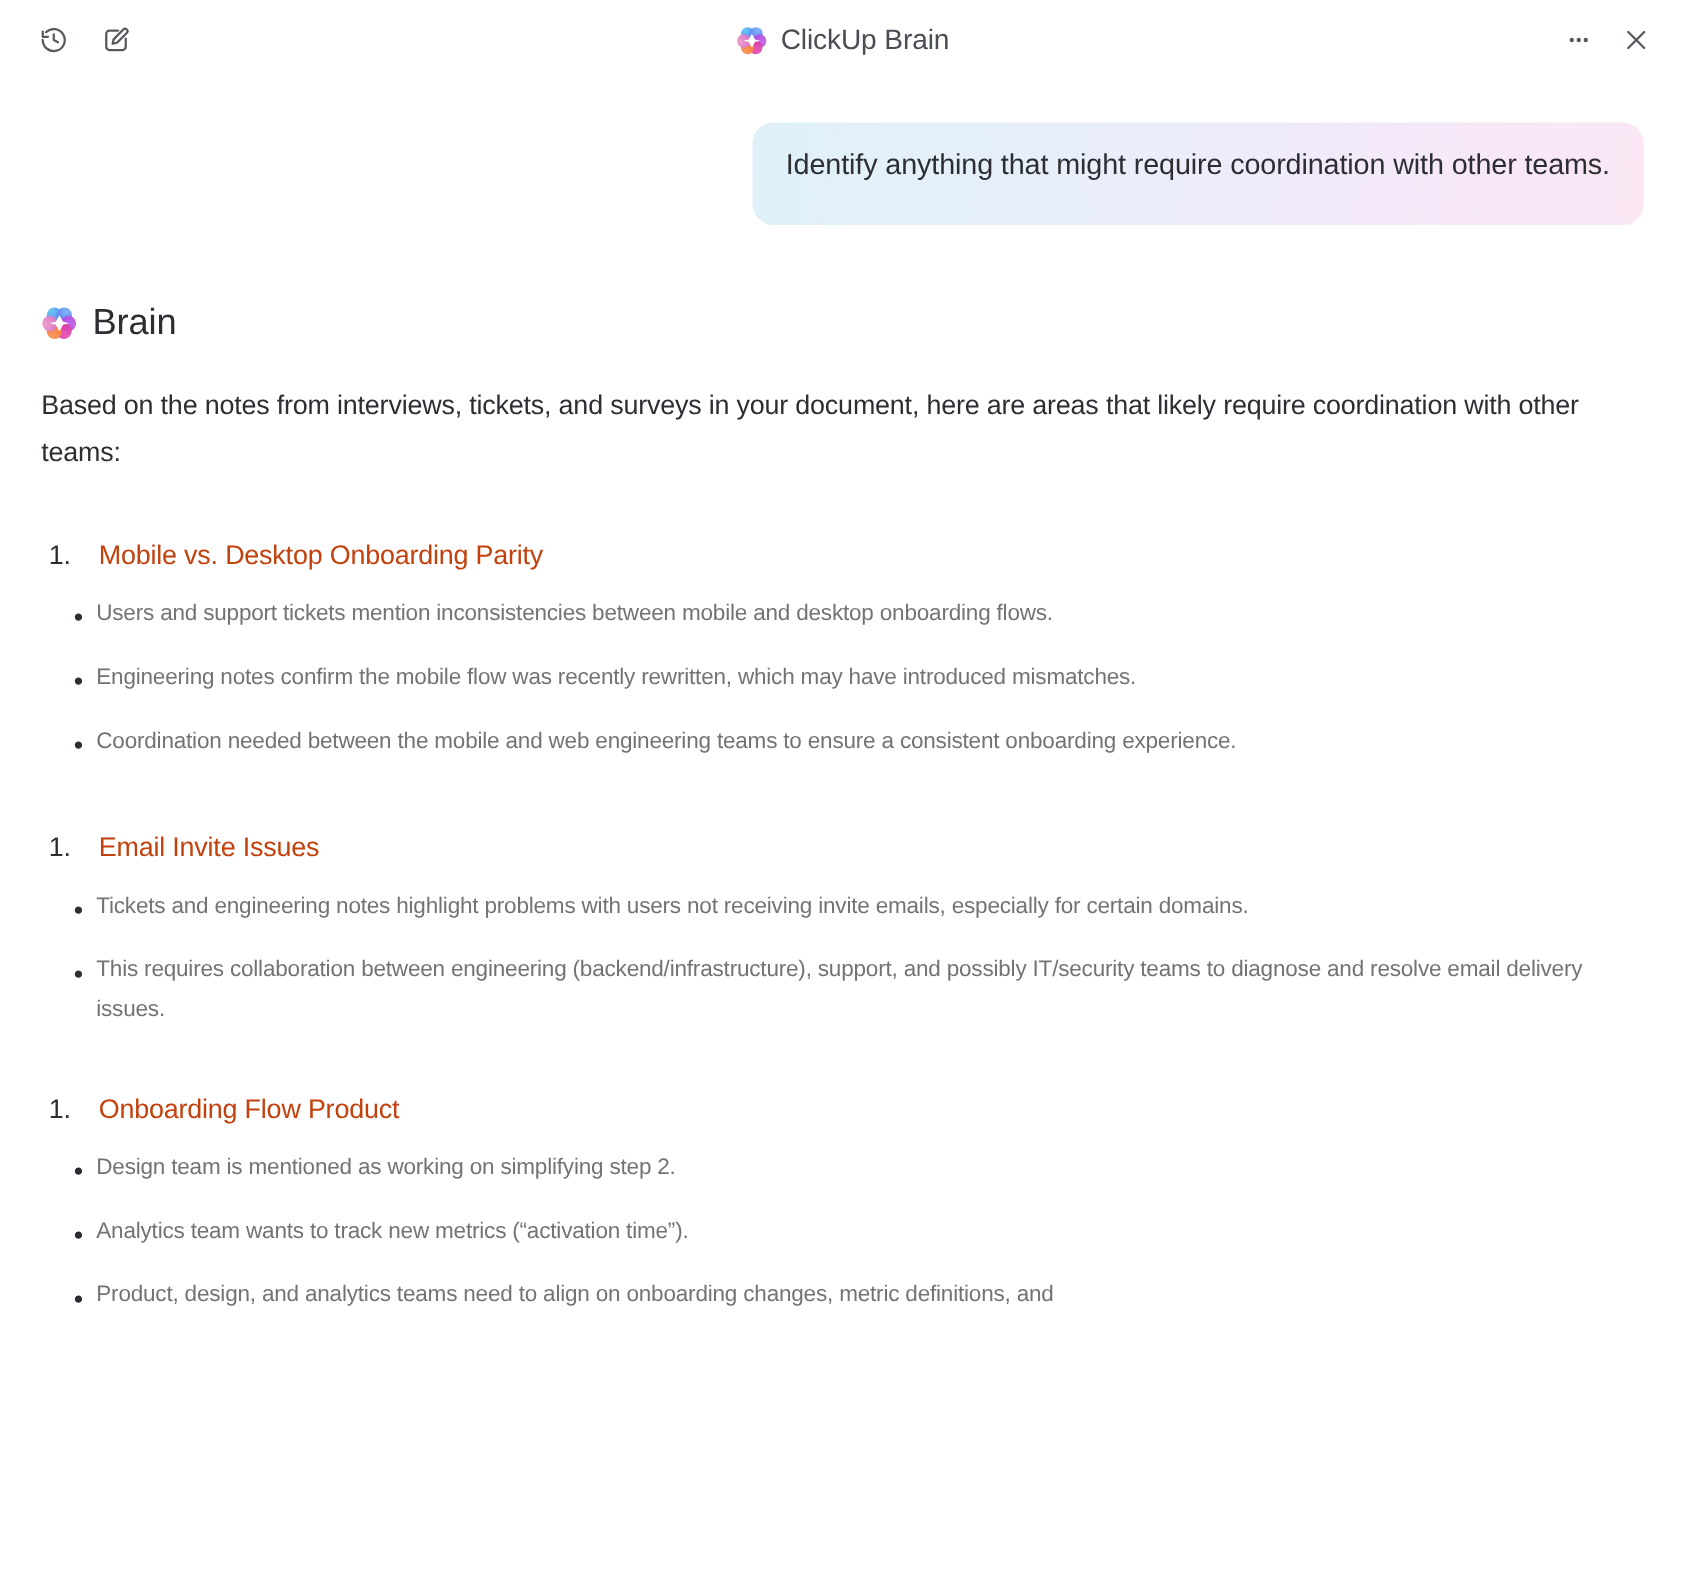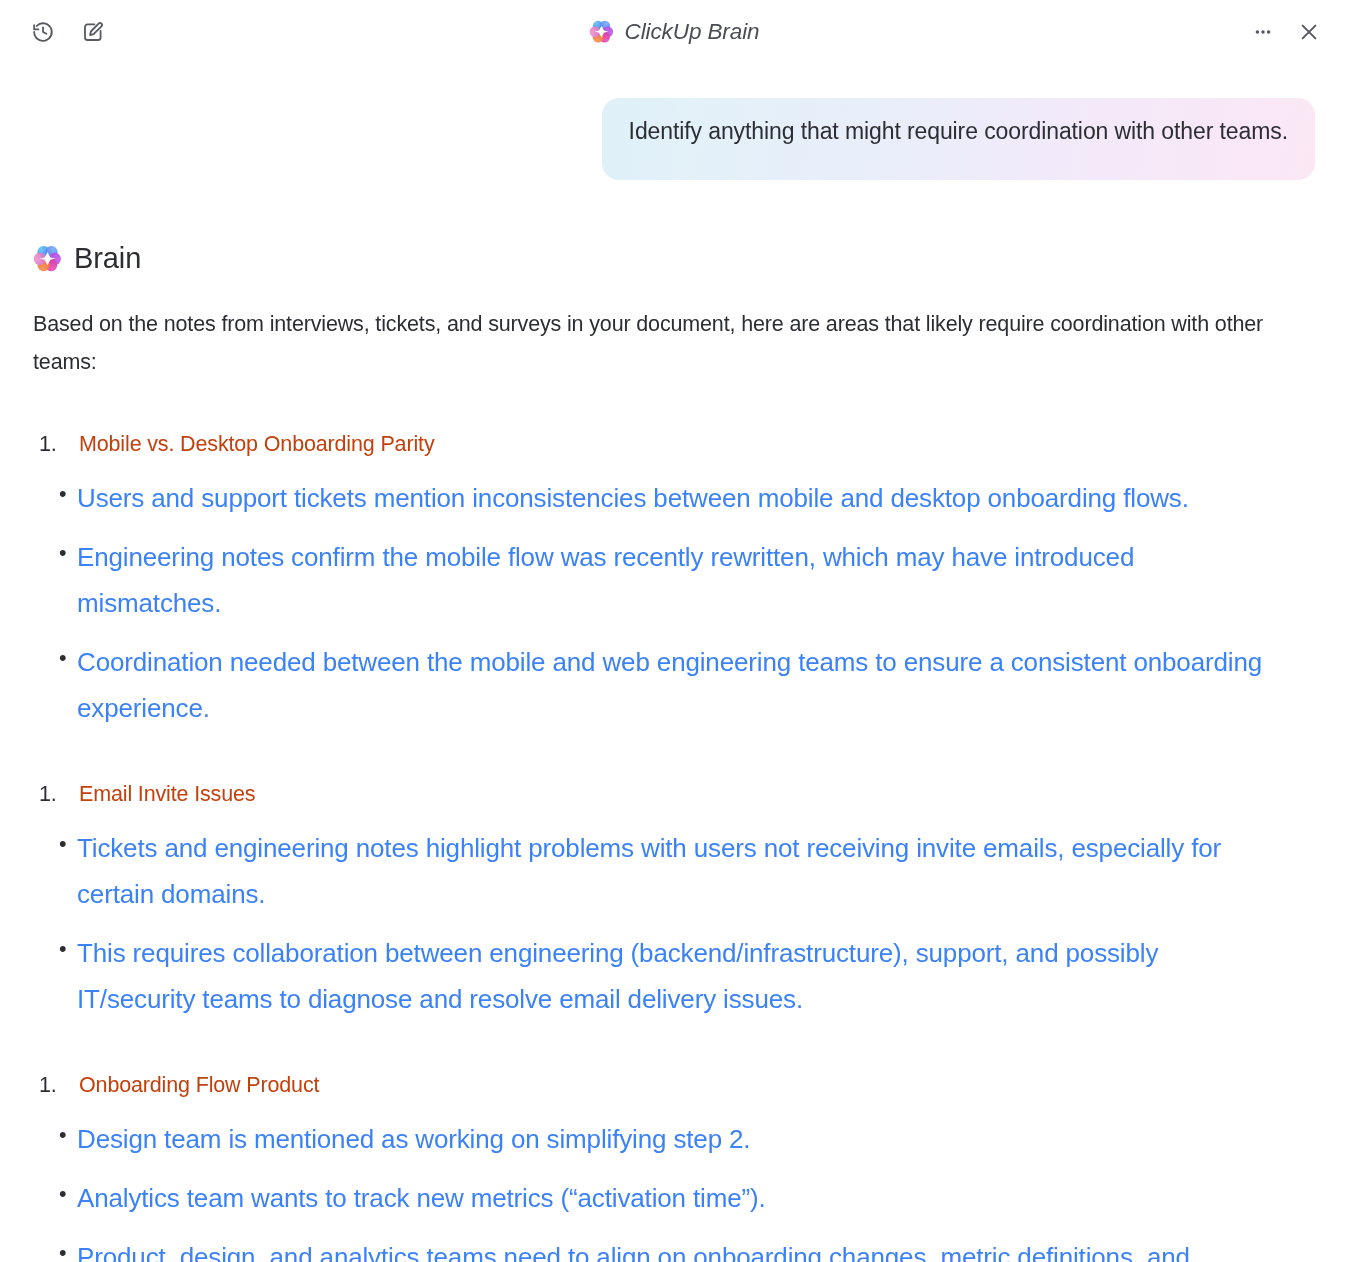--- a/index.html
+++ b/index.html
@@ -52,24 +52,23 @@
     position: absolute;
     left: 0; right: 0;
     top: 0; bottom: 0;
     display: flex;
     align-items: center;
     justify-content: center;
     pointer-events: none;
   }
   .title-wrap {
     display: flex;
-    align-items: flex-start;
+    align-items: flex-end;
     gap: 11px;
     pointer-events: auto;
-    font-style: italic;
   }
   .title-text {
     font-size: 22.5px;
     color: #4a4d54;
     letter-spacing: -0.1px;
     white-space: nowrap;
   }
 
   .titlebar-right {
     margin-left: auto;
@@ -173,23 +172,23 @@
   }
   .bullet:first-child { margin-top: 0; }
   .bullet-dot {
     flex: 0 0 18px;
     width: 18px;
     font-size: 21.5px;
     line-height: 1.77;
     color: #2c2e33;
   }
   .bullet-text {
-    font-size: 26px;
-    line-height: 1.77;
-    color: #3b82f6;
+    font-size: 18px;
+    line-height: 1.77;
+    color: #737373;
     letter-spacing: -0.15px;
     max-width: 1190px;
   }
 </style>
 </head>
 <body>
 
 <div class="titlebar">
 
   <div class="titlebar-left">

